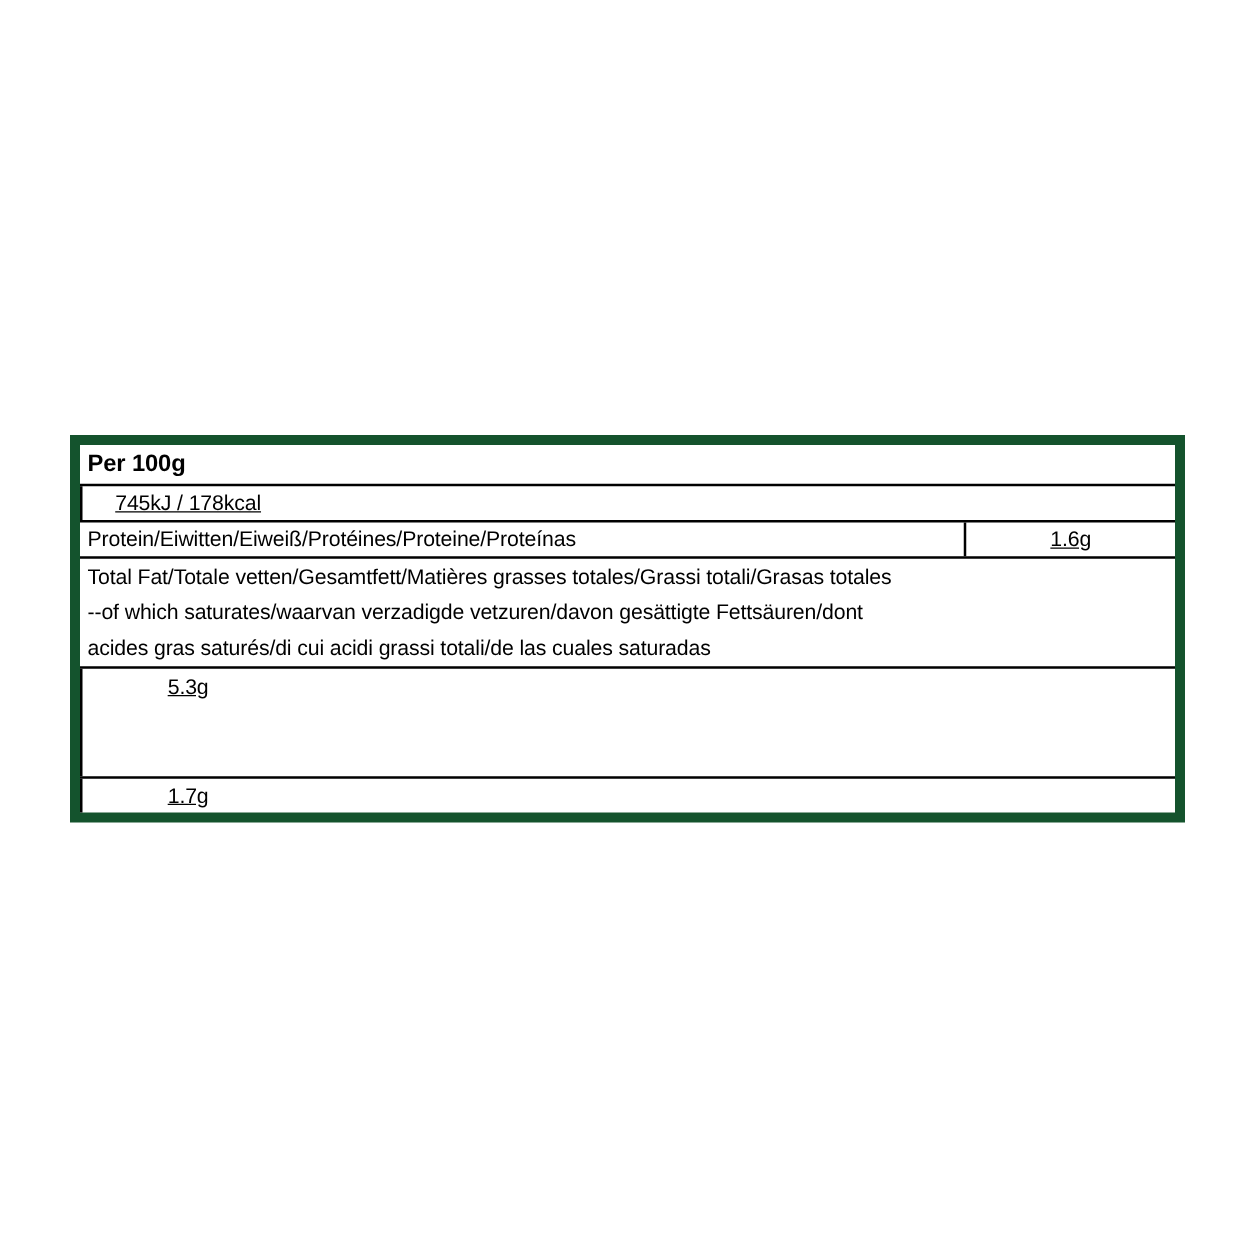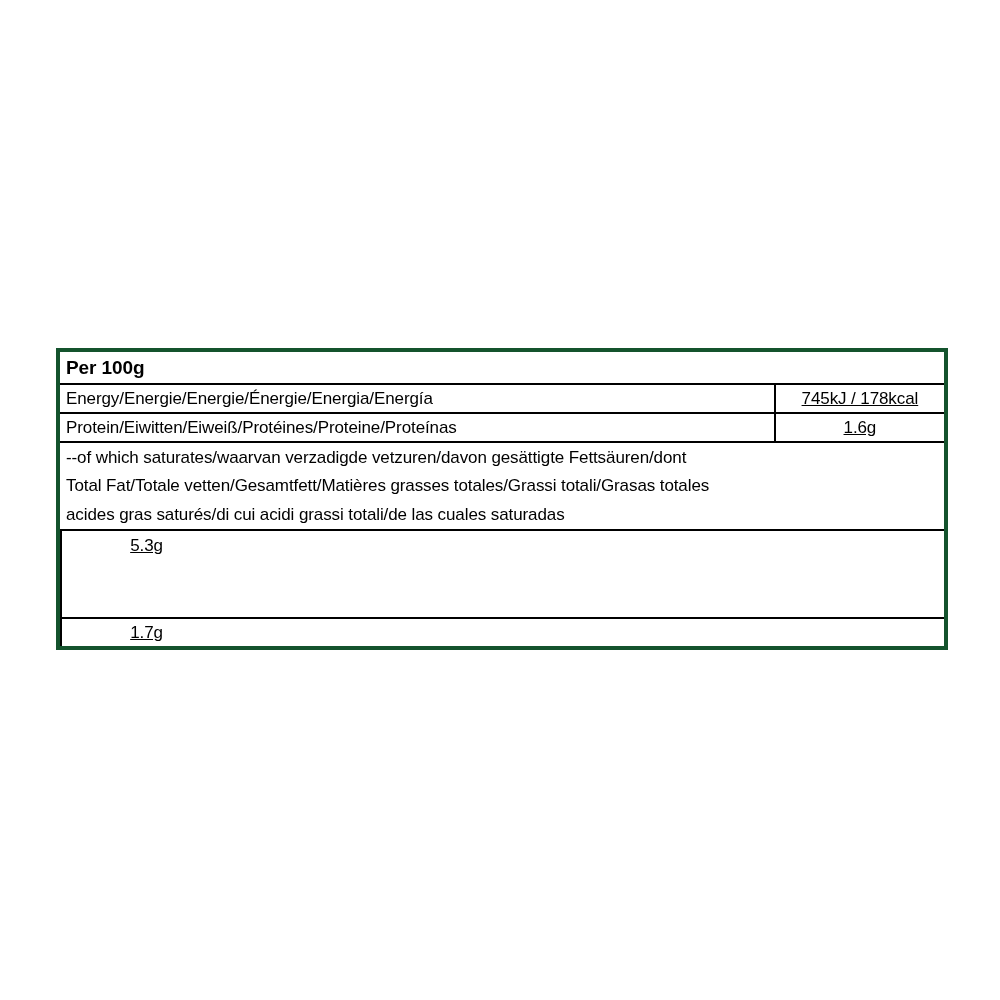--- a/index.html
+++ b/index.html
@@ -12,21 +12,21 @@
   .canvas {
     position: relative;
     width: 1000px; height: 1000px;
     background: #ffffff;
     overflow: hidden;
   }
   .ntable {
     position: absolute;
     left: 56px; top: 348px;
     width: 892px;
-    border: 4px solid #14532d;
+    border: 8px solid #14532d;
     background: #ffffff;
   }
   .hdr-row {
     height: 31px;
     display: flex;
     align-items: center;
     padding-left: 6px;
     font-size: 19px;
     font-weight: bold;
     letter-spacing: -0.1px;
@@ -61,41 +61,38 @@
 <body>
 
 <div class="canvas">
   <div class="ntable">
 
     <div class="hdr-row">
       <span>Per 100g</span>
     </div>
 
     <div class="row single">
-      <div class="cell-label">
-        <span class="line">Energy/Energie/Energie/Énergie/Energia/Energía</span>
-      </div>
       <div class="cell-value">
         <span class="line">745kJ / 178kcal</span>
       </div>
     </div>
 
     <div class="row single">
       <div class="cell-label">
         <span class="line">Protein/Eiwitten/Eiweiß/Protéines/Proteine/Proteínas</span>
       </div>
       <div class="cell-value">
         <span class="line">1.6g</span>
       </div>
     </div>
 
     <div class="row multi">
       <div class="cell-label">
+        <div class="line">Total Fat/Totale vetten/Gesamtfett/Matières grasses totales/Grassi totali/Grasas totales</div>
         <div class="line">--of which saturates/waarvan verzadigde vetzuren/davon gesättigte Fettsäuren/dont</div>
-        <div class="line">Total Fat/Totale vetten/Gesamtfett/Matières grasses totales/Grassi totali/Grasas totales</div>
         <div class="line">acides gras saturés/di cui acidi grassi totali/de las cuales saturadas</div>
       </div>
     </div>
 
     <div class="row multi">
       <div class="cell-value">
         <div class="line">5.3g</div>
       </div>
     </div>
 

